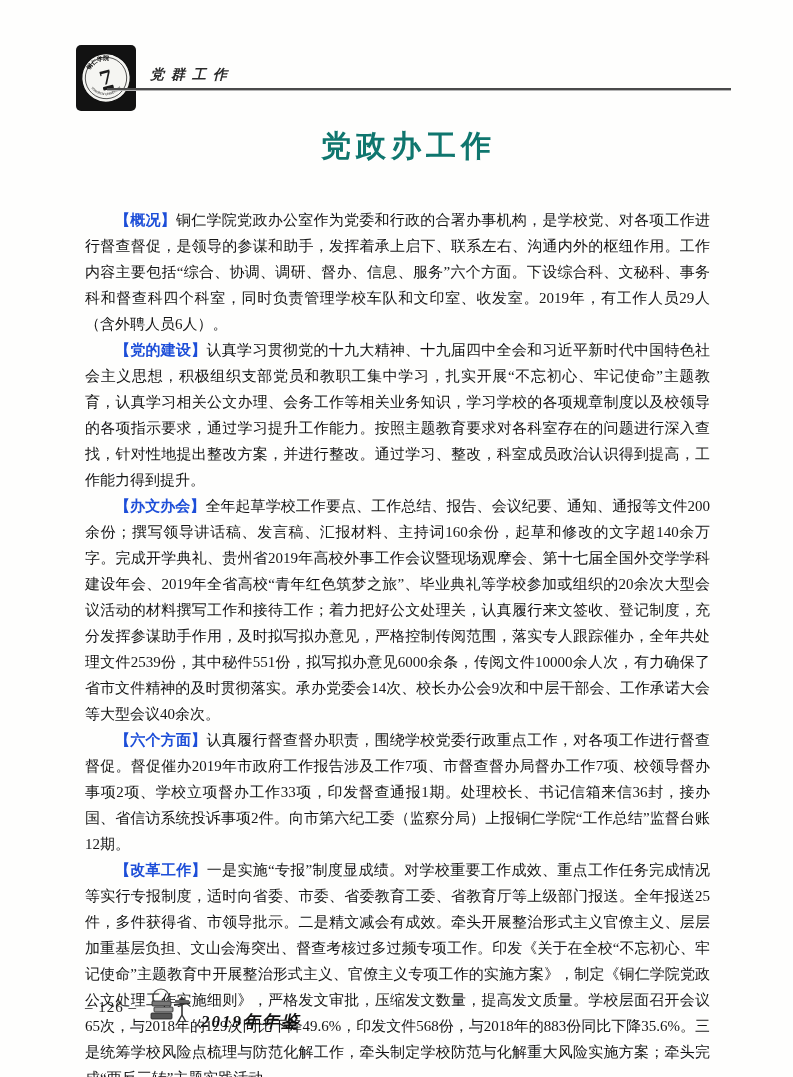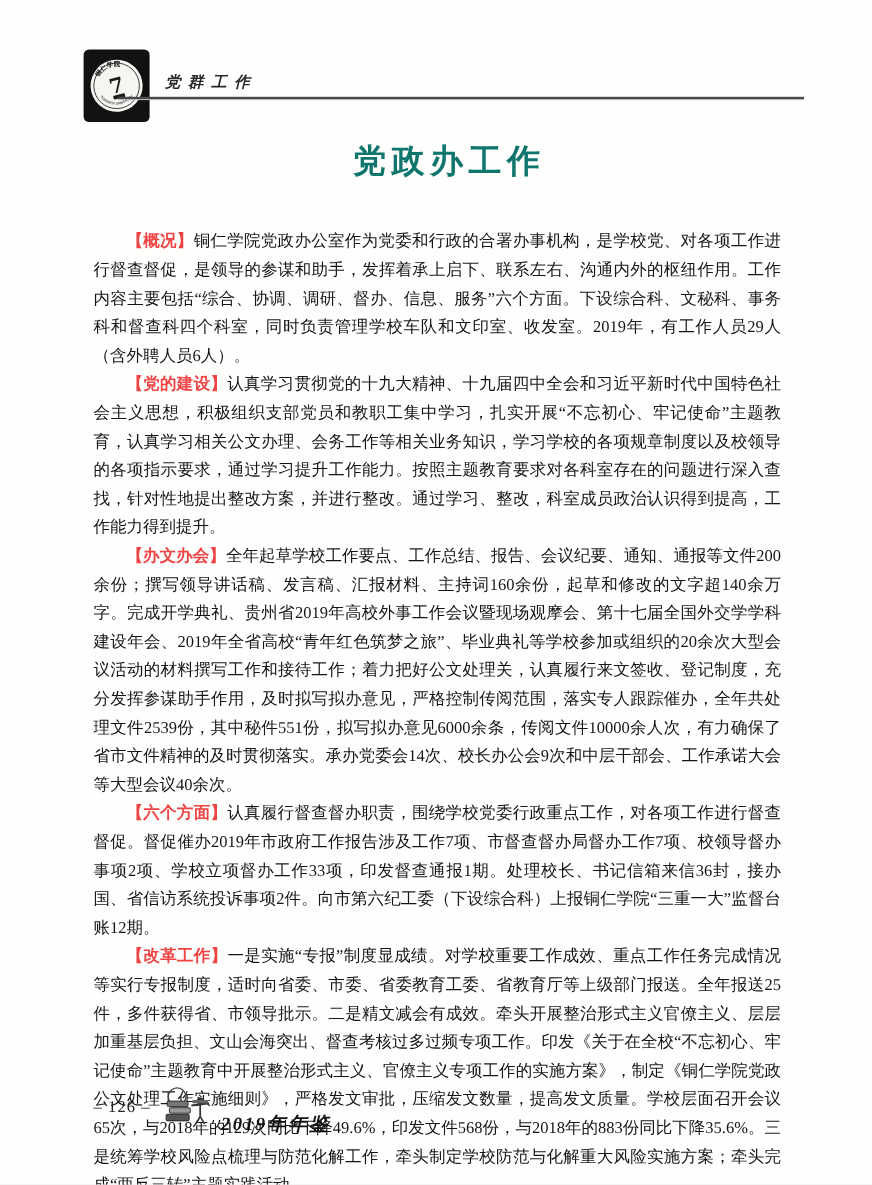--- a/index.html
+++ b/index.html
@@ -38,21 +38,21 @@
   }
   
   .body-text{
     position:absolute;left:85px;top:207px;width:625px;
     font-size:15px;line-height:26px;text-align:justify;
     color:#151515;
   }
   .body-text p{margin:0;text-indent:2em;}
   .plabel{
     font-family:"Liberation Sans","DejaVu Sans",sans-serif;
-    font-weight:700;color:#ef4444;
+    font-weight:700;color:#1d4ed8;
   }
   
   .footer{
     position:absolute;left:85px;top:986px;height:42px;
     display:flex;align-items:center;gap:9px;
   }
   .page-number{font-size:15px;letter-spacing:1px;color:#222;}
   .yearbook-label{
     font-size:17px;font-weight:700;font-style:italic;
     letter-spacing:2px;color:#111;margin-top:28px;
@@ -84,21 +84,21 @@
   </div>
   <div class="section-title">党群工作</div>
   <div class="header-rule"></div>
 
   <div class="doc-title">党政办工作</div>
 
   <div class="body-text">
     <p><span class="plabel">【概况】</span><span>铜仁学院党政办公室作为党委和行政的合署办事机构，是学校党、对各项工作进行督查督促，是领导的参谋和助手，发挥着承上启下、联系左右、沟通内外的枢纽作用。工作内容主要包括“综合、协调、调研、督办、信息、服务”六个方面。下设综合科、文秘科、事务科和督查科四个科室，同时负责管理学校车队和文印室、收发室。2019年，有工作人员29人（含外聘人员6人）。</span></p>
     <p><span class="plabel">【党的建设】</span><span>认真学习贯彻党的十九大精神、十九届四中全会和习近平新时代中国特色社会主义思想，积极组织支部党员和教职工集中学习，扎实开展“不忘初心、牢记使命”主题教育，认真学习相关公文办理、会务工作等相关业务知识，学习学校的各项规章制度以及校领导的各项指示要求，通过学习提升工作能力。按照主题教育要求对各科室存在的问题进行深入查找，针对性地提出整改方案，并进行整改。通过学习、整改，科室成员政治认识得到提高，工作能力得到提升。</span></p>
     <p><span class="plabel">【办文办会】</span><span>全年起草学校工作要点、工作总结、报告、会议纪要、通知、通报等文件200余份；撰写领导讲话稿、发言稿、汇报材料、主持词160余份，起草和修改的文字超140余万字。完成开学典礼、贵州省2019年高校外事工作会议暨现场观摩会、第十七届全国外交学学科建设年会、2019年全省高校“青年红色筑梦之旅”、毕业典礼等学校参加或组织的20余次大型会议活动的材料撰写工作和接待工作；着力把好公文处理关，认真履行来文签收、登记制度，充分发挥参谋助手作用，及时拟写拟办意见，严格控制传阅范围，落实专人跟踪催办，全年共处理文件2539份，其中秘件551份，拟写拟办意见6000余条，传阅文件10000余人次，有力确保了省市文件精神的及时贯彻落实。承办党委会14次、校长办公会9次和中层干部会、工作承诺大会等大型会议40余次。</span></p>
-    <p><span class="plabel">【六个方面】</span><span>认真履行督查督办职责，围绕学校党委行政重点工作，对各项工作进行督查督促。督促催办2019年市政府工作报告涉及工作7项、市督查督办局督办工作7项、校领导督办事项2项、学校立项督办工作33项，印发督查通报1期。处理校长、书记信箱来信36封，接办国、省信访系统投诉事项2件。向市第六纪工委（下设综合科）上报铜仁学院“三重一大”监督台账12期。</span></p>
+    <p><span class="plabel">【六个方面】</span><span>认真履行督查督办职责，围绕学校党委行政重点工作，对各项工作进行督查督促。督促催办2019年市政府工作报告涉及工作7项、市督查督办局督办工作7项、校领导督办事项2项、学校立项督办工作33项，印发督查通报1期。处理校长、书记信箱来信36封，接办国、省信访系统投诉事项2件。向市第六纪工委（监察分局）上报铜仁学院“工作总结”监督台账12期。</span></p>
     <p><span class="plabel">【改革工作】</span><span>一是实施“专报”制度显成绩。对学校重要工作成效、重点工作任务完成情况等实行专报制度，适时向省委、市委、省委教育工委、省教育厅等上级部门报送。全年报送25件，多件获得省、市领导批示。二是精文减会有成效。牵头开展整治形式主义官僚主义、层层加重基层负担、文山会海突出、督查考核过多过频专项工作。印发《关于在全校“不忘初心、牢记使命”主题教育中开展整治形式主义、官僚主义专项工作的实施方案》，制定《铜仁学院党政公文处理工作实施细则》，严格发文审批，压缩发文数量，提高发文质量。学校层面召开会议65次，与2018年的129次同比下降49.6%，印发文件568份，与2018年的883份同比下降35.6%。三是统筹学校风险点梳理与防范化解工作，牵头制定学校防范与化解重大风险实施方案；牵头完成“两反三转”主题实践活动。</span></p>
   </div>
 
   <div class="footer">
     <span class="page-number">– 126 –</span>
     <svg class="mascot" viewBox="0 0 46 38">
       <circle cx="15" cy="9" r="8" fill="none" stroke="#444" stroke-width="1.2"></circle>
       <rect x="6" y="13" width="19" height="5" rx="1" fill="#777" stroke="#222" stroke-width="0.8"></rect>
       <rect x="8" y="19" width="19" height="5" rx="1" fill="#999" stroke="#222" stroke-width="0.8"></rect>
       <rect x="5" y="25" width="21" height="6" rx="1" fill="#555" stroke="#222" stroke-width="0.8"></rect>

